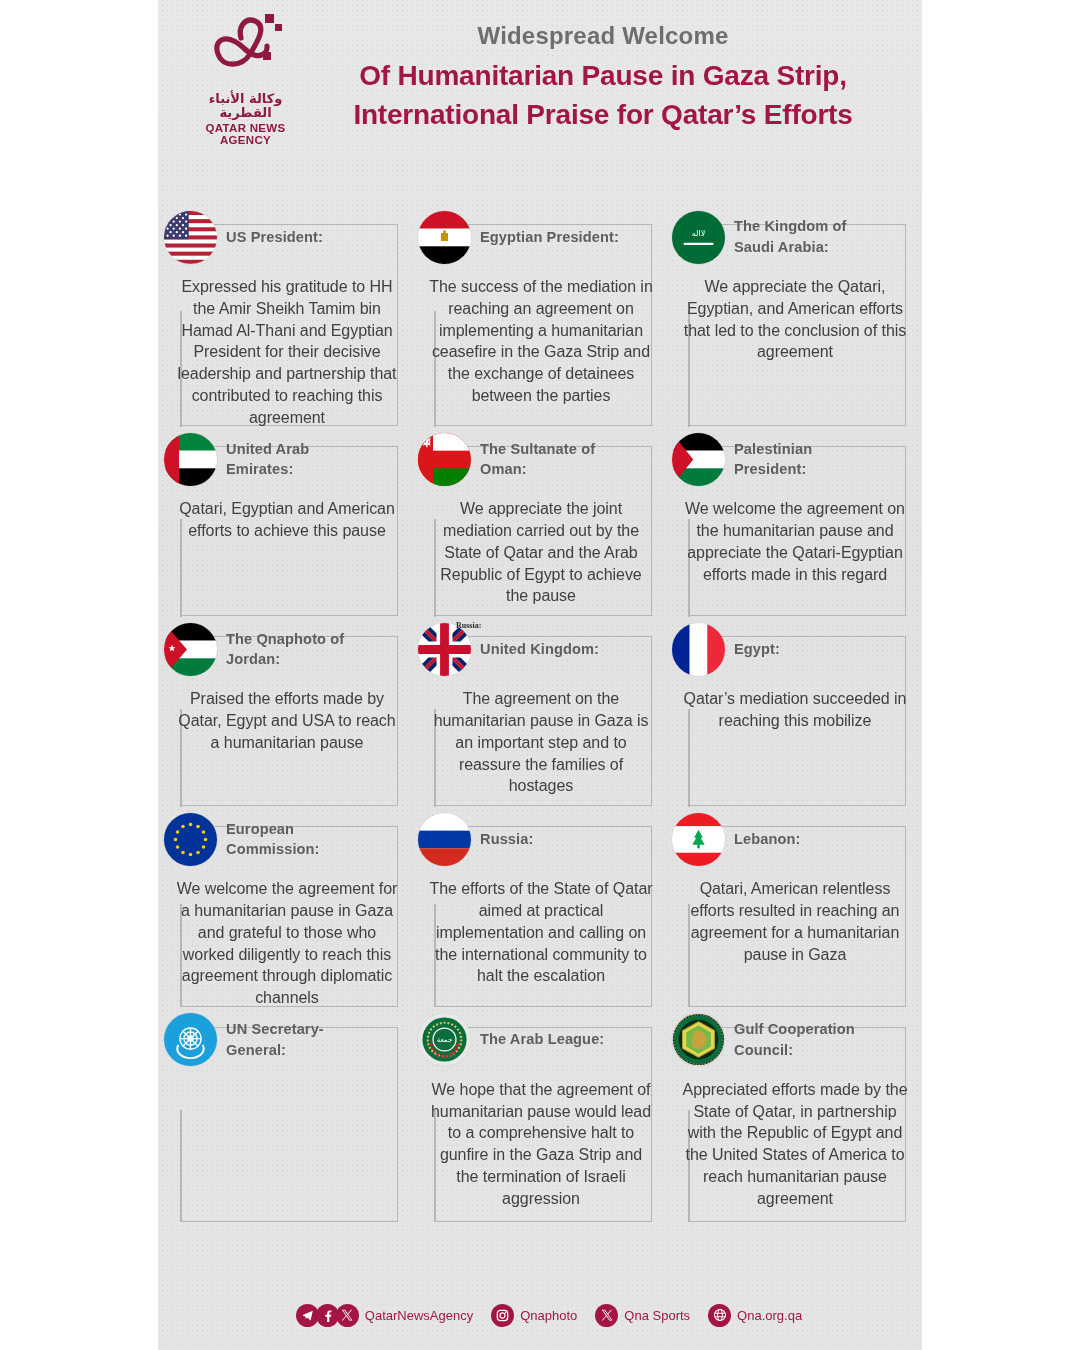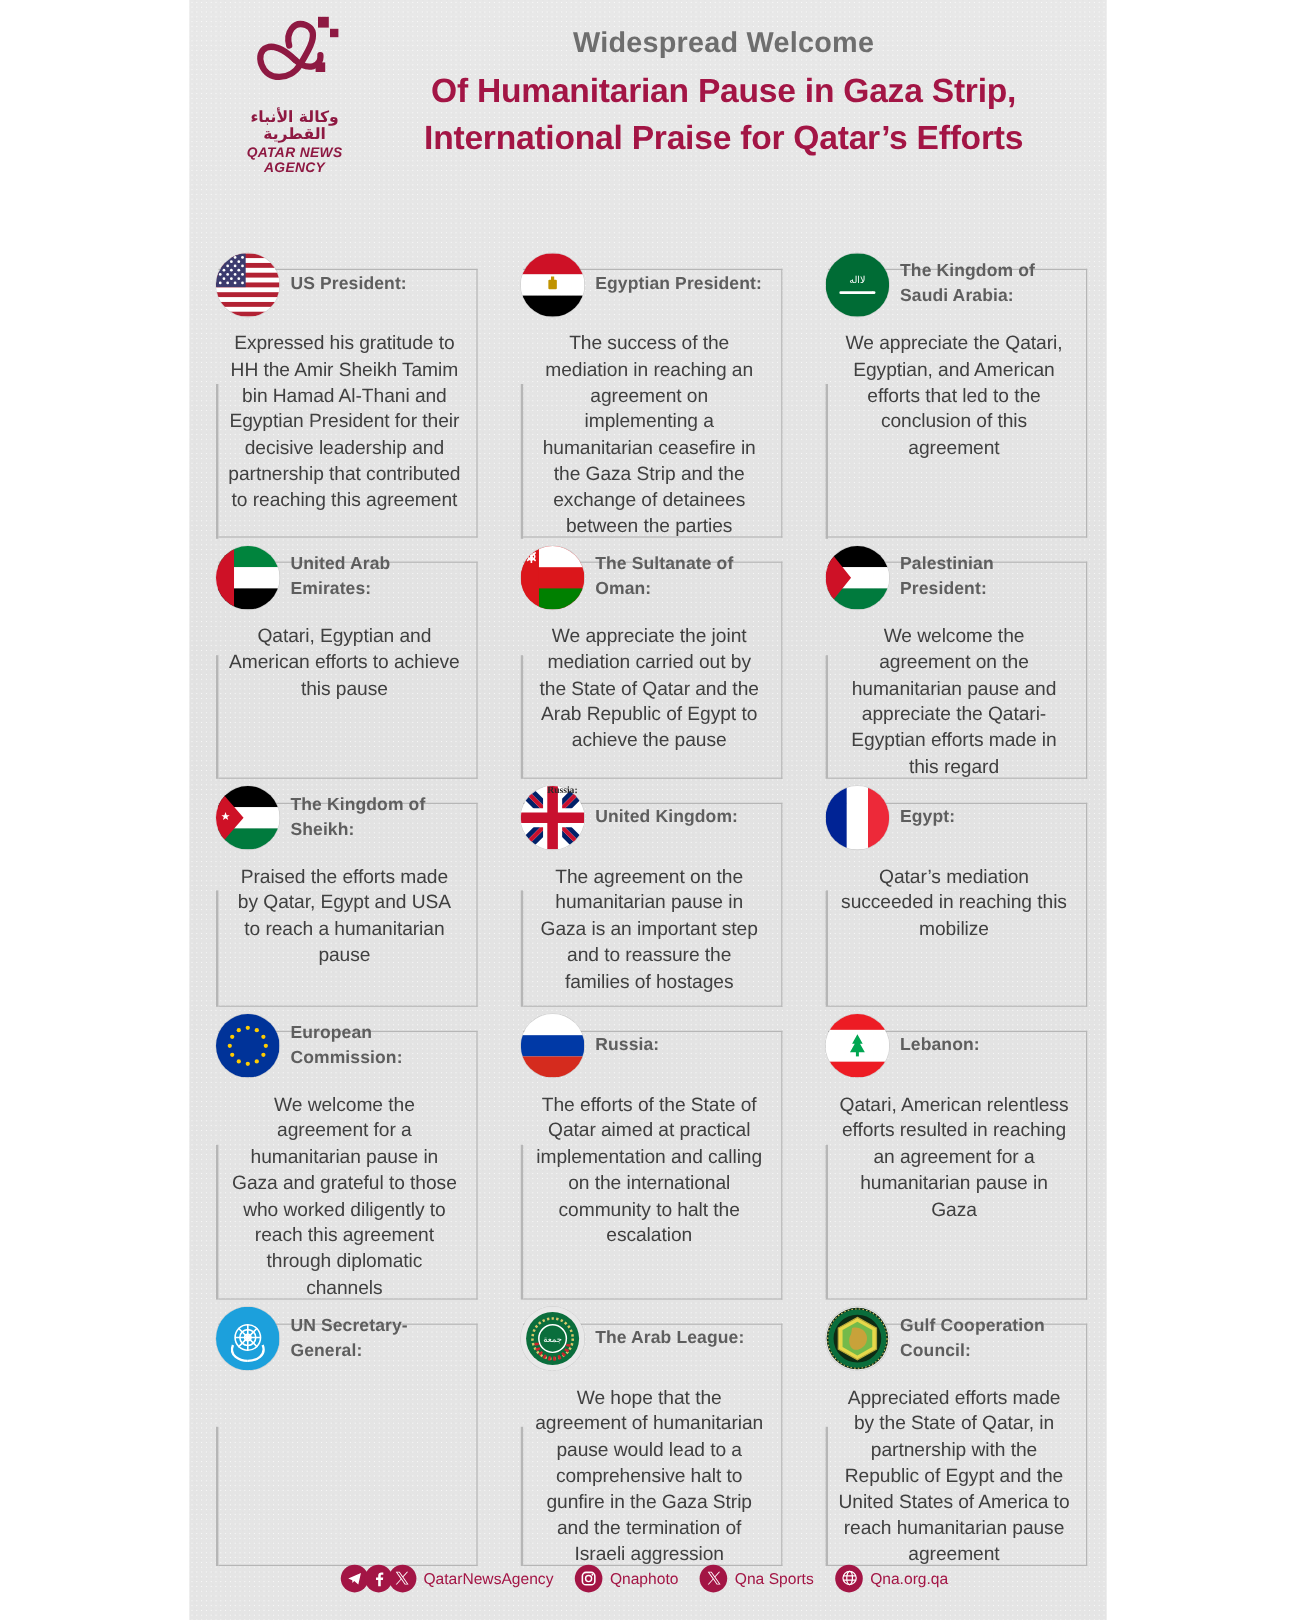--- a/index.html
+++ b/index.html
@@ -58,21 +58,20 @@
     margin-top: 4px;
     direction: rtl;
   }
   .logo-en {
     font-family: "Liberation Sans", sans-serif;
     font-size: 11.5px;
     letter-spacing: 0.3px;
     color: #8e1942;
     font-weight: bold;
     margin-top: 1px;
-    font-style: italic;
   }
 
   .titles {
     position: absolute;
     left: 140px; top: 22px;
     width: 610px;
     text-align: center;
   }
   .title-1 {
     font-size: 24px;
@@ -97,21 +96,21 @@
     left: 158px;
     top: 206px;
     width: 764px;
   }
   .row { display: flex; }
 
   .card {
     position: relative;
     width: 254px;
     min-height: 190px;
-    padding: 0 16px;
+    padding: 0 0;
   }
   .row-tall .card { min-height: 215px; }
 
   
   .frame {
     position: absolute;
     left: 24px;
     top: 18px;
     right: 14px;
     bottom: 2px;
@@ -182,21 +181,21 @@
     font-family: "Liberation Serif", serif;
     font-size: 8px;
     font-weight: bold;
     color: #2a2a2a;
     z-index: 4;
   }
 
   
   .footer {
     position: absolute;
-    left: 164px;
+    left: 176px;
     top: 1292px;
     width: 764px;
     height: 46px;
     display: flex;
     align-items: center;
     justify-content: center;
     gap: 0px;
   }
   .sgroup { display: flex; align-items: center; }
   .sicon {
@@ -398,21 +397,21 @@
         <div class="card-head">
           <div class="flag">
             <svg viewBox="0 0 60 60">
                 <rect width="60" height="20" fill="#000"></rect>
                 <rect y="20" width="60" height="20" fill="#fff"></rect>
                 <rect y="40" width="60" height="20" fill="#007a3d"></rect>
                 <path d="M0 0 L26 30 L0 60 Z" fill="#ce1126"></path>
               <path d="M8 30 l1.2 3.2 3.2 0 -2.6 2 1 3.2 -2.8-2 -2.8 2 1-3.2 -2.6-2 3.2 0z" fill="#fff" transform="translate(0,-6) scale(0.9) translate(2,4)"></path>
             </svg>
           </div>
-          <div class="card-title">The Kingdom of Sheikh:</div>
+          <div class="card-title">The Qnaphoto of Jordan:</div>
         </div>
         <div class="card-body">Praised the efforts made by Qatar, Egypt and USA to reach a humanitarian pause</div>
       </div>
 
       <div class="card">
         <div class="frame"></div>
         <div class="card-head">
           <div class="flag">
             <svg viewBox="0 0 60 60">
                 <rect width="60" height="60" fill="#fff"></rect>

